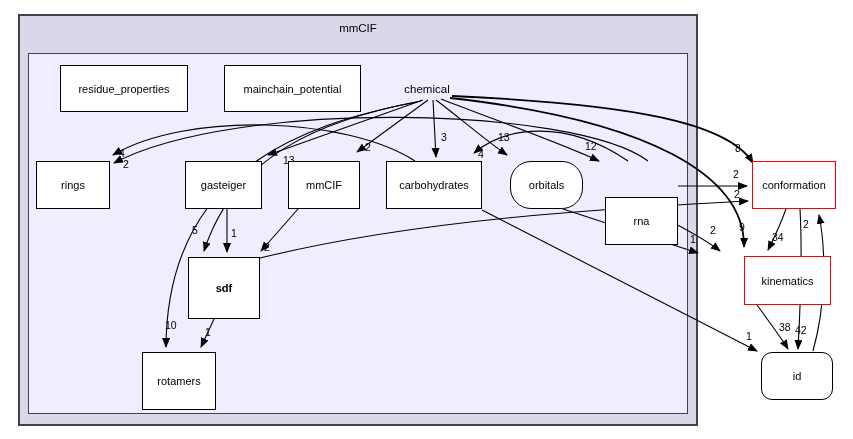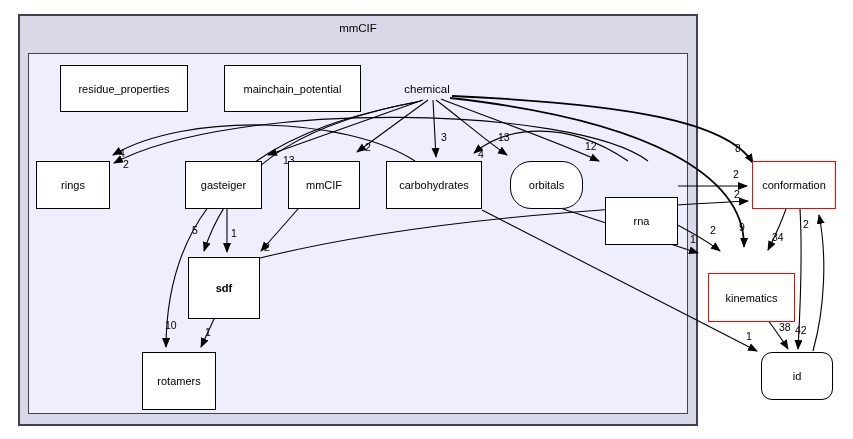--- a/index.html
+++ b/index.html
@@ -91,17 +91,17 @@
       <div class="node" style="left: 60px; top: 65px; width: 128px; height: 47px;">residue_properties</div>
       <div class="node" style="left: 224px; top: 65px; width: 137px; height: 47px;">mainchain_potential</div>
       <div class="node" style="left: 36px; top: 161px; width: 74px; height: 48px;">rings</div>
       <div class="node" style="left: 185px; top: 161px; width: 77px; height: 48px;">gasteiger</div>
       <div class="node" style="left: 288px; top: 161px; width: 72px; height: 48px;">mmCIF</div>
       <div class="node" style="left: 386px; top: 161px; width: 96px; height: 48px;">carbohydrates</div>
       <div class="node" style="left: 510px; top: 161px; width: 73px; height: 48px; border-radius: 21px;">orbitals</div>
       <div class="node" style="left: 605px; top: 161px; width: 73px; height: 48px; margin-top: 36px;">rna</div>
       <div class="node red" style="left: 752px; top: 161px; width: 84px; height: 48px;">conformation</div>
       <div class="node" style="left: 188px; top: 257px; width: 72px; height: 62px; font-weight: bold;">sdf</div>
-      <div class="node red" style="left: 708px; top: 256px; width: 87px; height: 49px; margin-top: 17px;">kinematics</div>
+      <div class="node red" style="left: 744px; top: 256px; width: 87px; height: 49px;">kinematics</div>
       <div class="node" style="left: 142px; top: 352px; width: 74px; height: 58px;">rotamers</div>
       <div class="node" style="left: 761px; top: 352px; width: 72px; height: 48px; border-radius: 11px;">id</div>
     </div>
 </div>
 
 </body></html>

